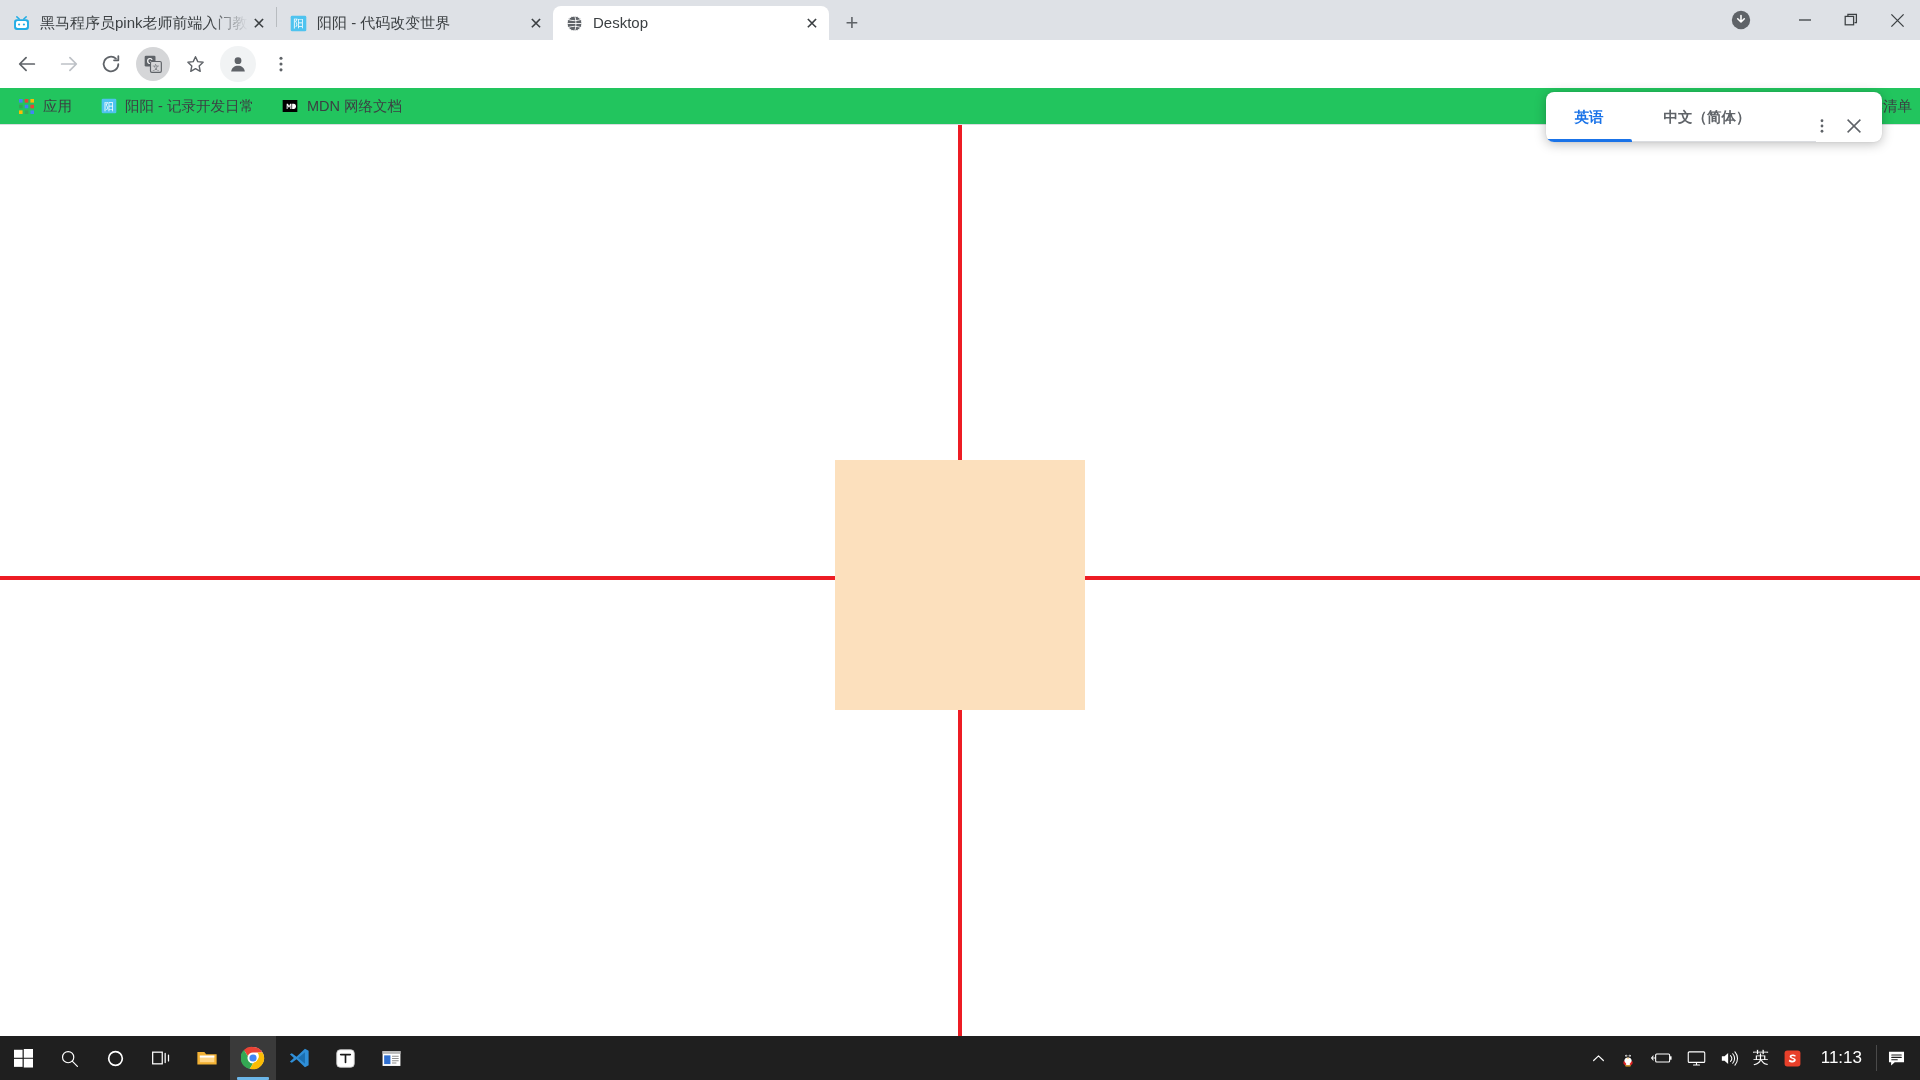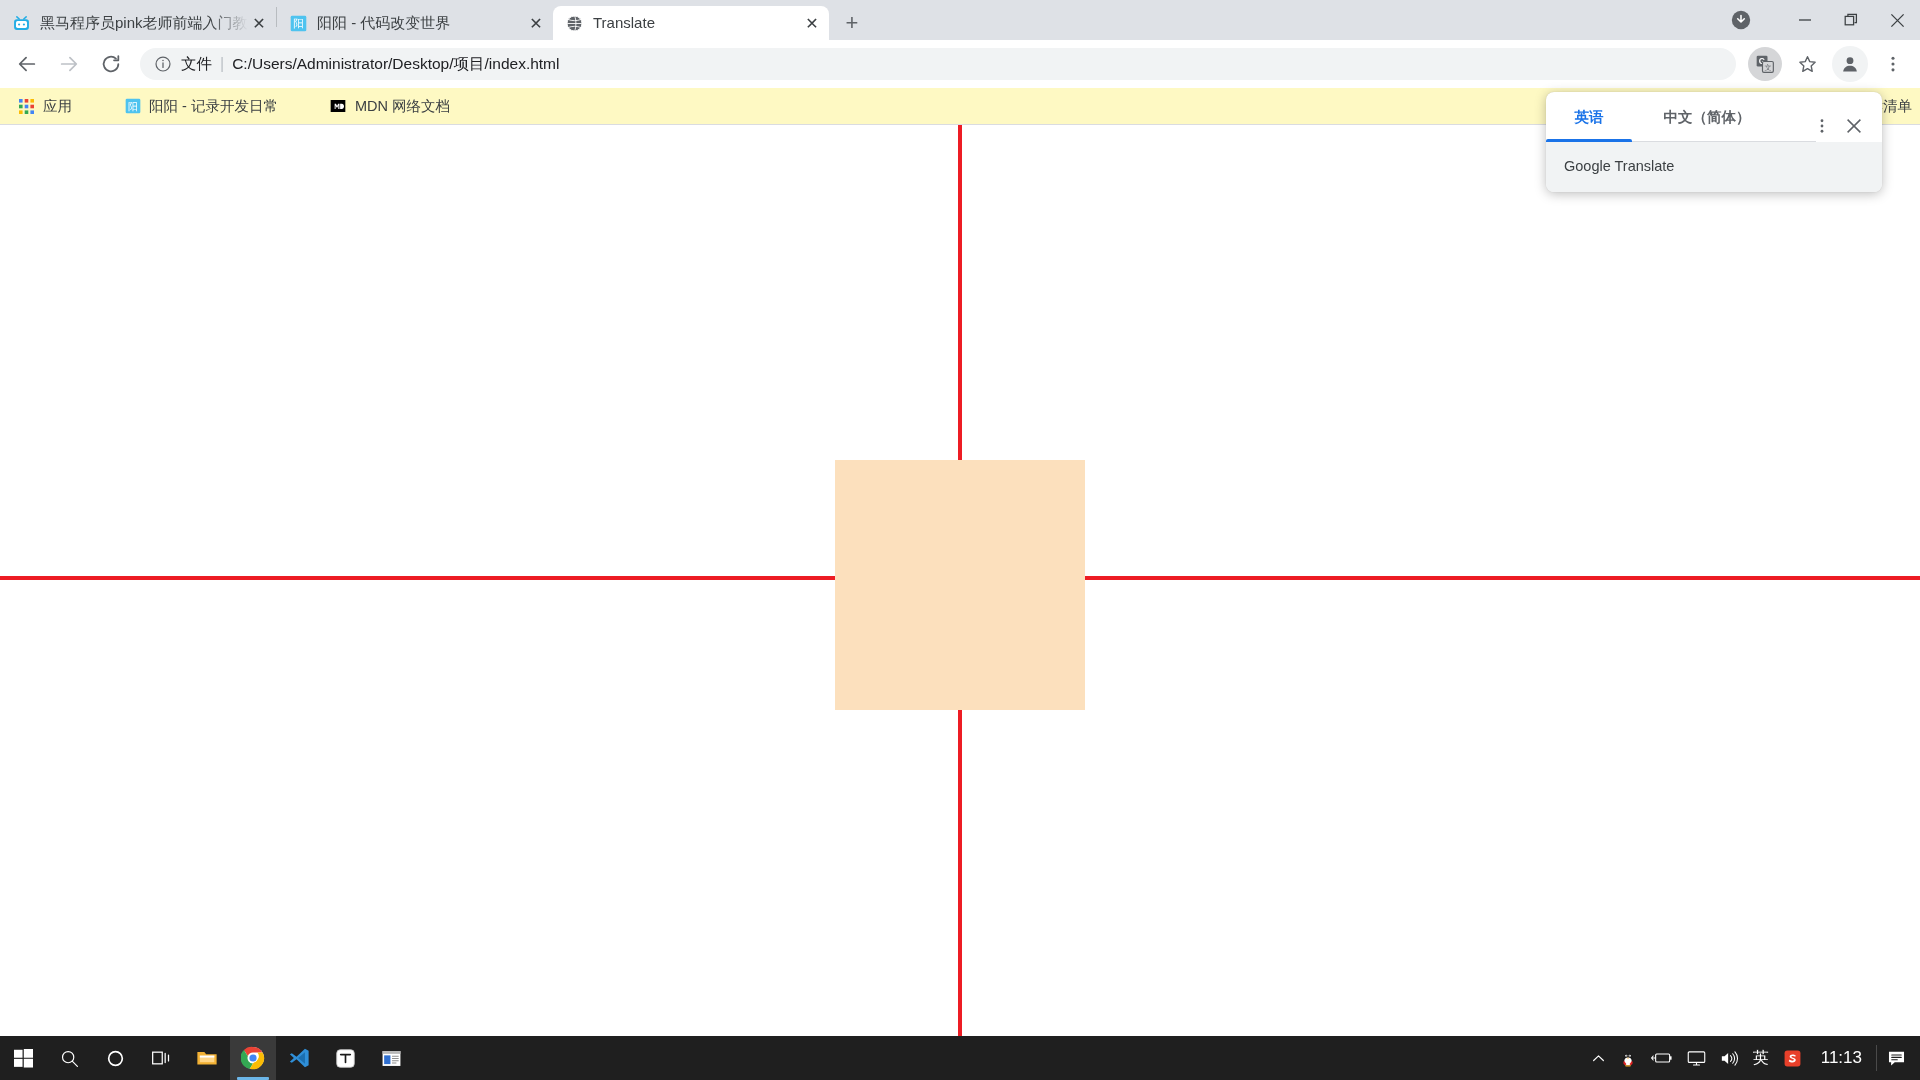--- a/index.html
+++ b/index.html
@@ -79,21 +79,21 @@
   .trans-chip {
     width:34px; height:34px; border-radius:50%; background:#d5d6d8;
     display:flex; align-items:center; justify-content:center; margin:0 4px;
   }
   .avatar-btn { width:36px;height:36px;border-radius:50%;background:#f1f3f4;
     display:flex;align-items:center;justify-content:center;margin:0 4px; }
 
   
   .bookmarks {
     height:36px; display:flex; align-items:center; padding:0 10px;
-    background:#fef9c3; font-size:14.5px; color:#3c4043; position:relative;gap:24px;
+    background:#22c55e; font-size:14.5px; color:#3c4043; position:relative;
   }
   .bm { display:flex; align-items:center; height:28px; padding:0 8px;
         border-radius:4px; white-space:nowrap; }
   .bm .bicon { width:17px; height:17px; margin-right:8px; flex:0 0 17px;
                display:flex; align-items:center; justify-content:center; }
   .bm-right { position:absolute; right:8px; display:flex; align-items:center; }
   .chrome-sep { height:1px; background:#dadce0; }
 
   
   .viewport { position:relative; background:#fff; flex:1 1 auto; overflow:hidden; }
@@ -176,21 +176,21 @@
     </div>
 
     <div class="tab active" style="width:276px;">
       <span class="favicon">
         <svg width="17" height="17" viewBox="0 0 24 24">
           <circle cx="12" cy="12" r="10.5" fill="#5f6368"></circle>
           <path d="M12 1.6c2.6 3 2.6 17.8 0 20.8M1.6 12h20.8M3.4 6.4c4.6 2.1 12.6 2.1 17.2 0M3.4 17.6c4.6-2.1 12.6-2.1 17.2 0" stroke="#fff" stroke-width="1.25" fill="none"></path>
           <circle cx="12" cy="12" r="10.5" fill="none" stroke="#fff" stroke-width="1.25"></circle>
         </svg>
       </span>
-      <span class="title">Translate</span>
+      <span class="title">Desktop</span>
       <span class="tabclose">✕</span>
     </div>
 
     <div class="newtab">+</div>
 
     <div class="winctl">
       <span class="dlbtn">
         <svg width="22" height="22" viewBox="0 0 24 24">
           <circle cx="12" cy="12" r="10" fill="#5f6368"></circle>
           <path d="M12 7v7M8.4 10.6L12 14.2l3.6-3.6" stroke="#fff" stroke-width="1.7" fill="none" stroke-linecap="round" stroke-linejoin="round"></path>
@@ -226,32 +226,20 @@
           <path d="M4 12h15.5M13 5l7 7-7 7" stroke="#bdc1c6" stroke-width="1.9" fill="none" stroke-linecap="round" stroke-linejoin="round"></path>
         </svg>
     </span>
     <span class="tbtn">
       <svg width="22" height="22" viewBox="0 0 24 24">
         <path d="M20 12a8 8 0 1 1-2.6-5.9" stroke="#5f6368" stroke-width="1.9" fill="none" stroke-linecap="round"></path>
         <path d="M20 3.3V8h-4.7" stroke="#5f6368" stroke-width="1.9" fill="none" stroke-linecap="round" stroke-linejoin="round"></path>
       </svg>
     </span>
 
-    <div class="omnibox">
-      <span class="secicon">
-        <svg width="18" height="18" viewBox="0 0 24 24">
-          <circle cx="12" cy="12" r="9.3" fill="none" stroke="#5f6368" stroke-width="1.6"></circle>
-          <path d="M12 10.6v6" stroke="#5f6368" stroke-width="1.7" stroke-linecap="round"></path>
-          <circle cx="12" cy="7.4" r="1.05" fill="#5f6368"></circle>
-        </svg>
-      </span>
-      <span class="scheme">文件</span>
-      <span class="vbar">|</span>
-      <span class="urltext">C:/Users/Administrator/Desktop/项目/index.html</span>
-    </div>
 
     <div class="tb-right">
       <span class="trans-chip">
         <svg width="20" height="20" viewBox="0 0 24 24">
           <rect x="2" y="2" width="13" height="13" rx="1.6" fill="#5f6368"></rect>
           <text x="8.5" y="12" font-size="10" fill="#fff" text-anchor="middle" font-family="Liberation Sans, sans-serif" font-weight="bold">G</text>
           <rect x="9" y="9" width="13" height="13" rx="1.6" fill="#d5d6d8" stroke="#5f6368" stroke-width="1.4"></rect>
           <text x="15.5" y="19.3" font-size="8.5" fill="#5f6368" text-anchor="middle" font-family="DejaVu Sans, sans-serif">文</text>
         </svg>
       </span>
@@ -352,23 +340,20 @@
           <circle cx="12" cy="12" r="1.85" fill="#5f6368"></circle>
           <circle cx="12" cy="19" r="1.85" fill="#5f6368"></circle>
         </svg>
       </div>
       <div class="tb-icon" style="margin-right:8px;">
         <svg width="16" height="16" viewBox="0 0 16 16">
             <path d="M1.6 1.6l12.8 12.8M14.4 1.6L1.6 14.4" stroke="#5f6368" stroke-width="1.5"></path>
           </svg>
       </div>
     </div>
-    <div class="tb-foot">
-      <span class="gblue">Google Translate</span>
-    </div>
   </div>
 
 </div>
 
 <div id="taskbar">
 
   <div class="tk">
     <svg width="19" height="19" viewBox="0 0 20 20">
       <rect x="0" y="0.8" width="9" height="8.4" fill="#ffffff"></rect>
       <rect x="10.3" y="0" width="9.7" height="9.2" fill="#ffffff"></rect>

